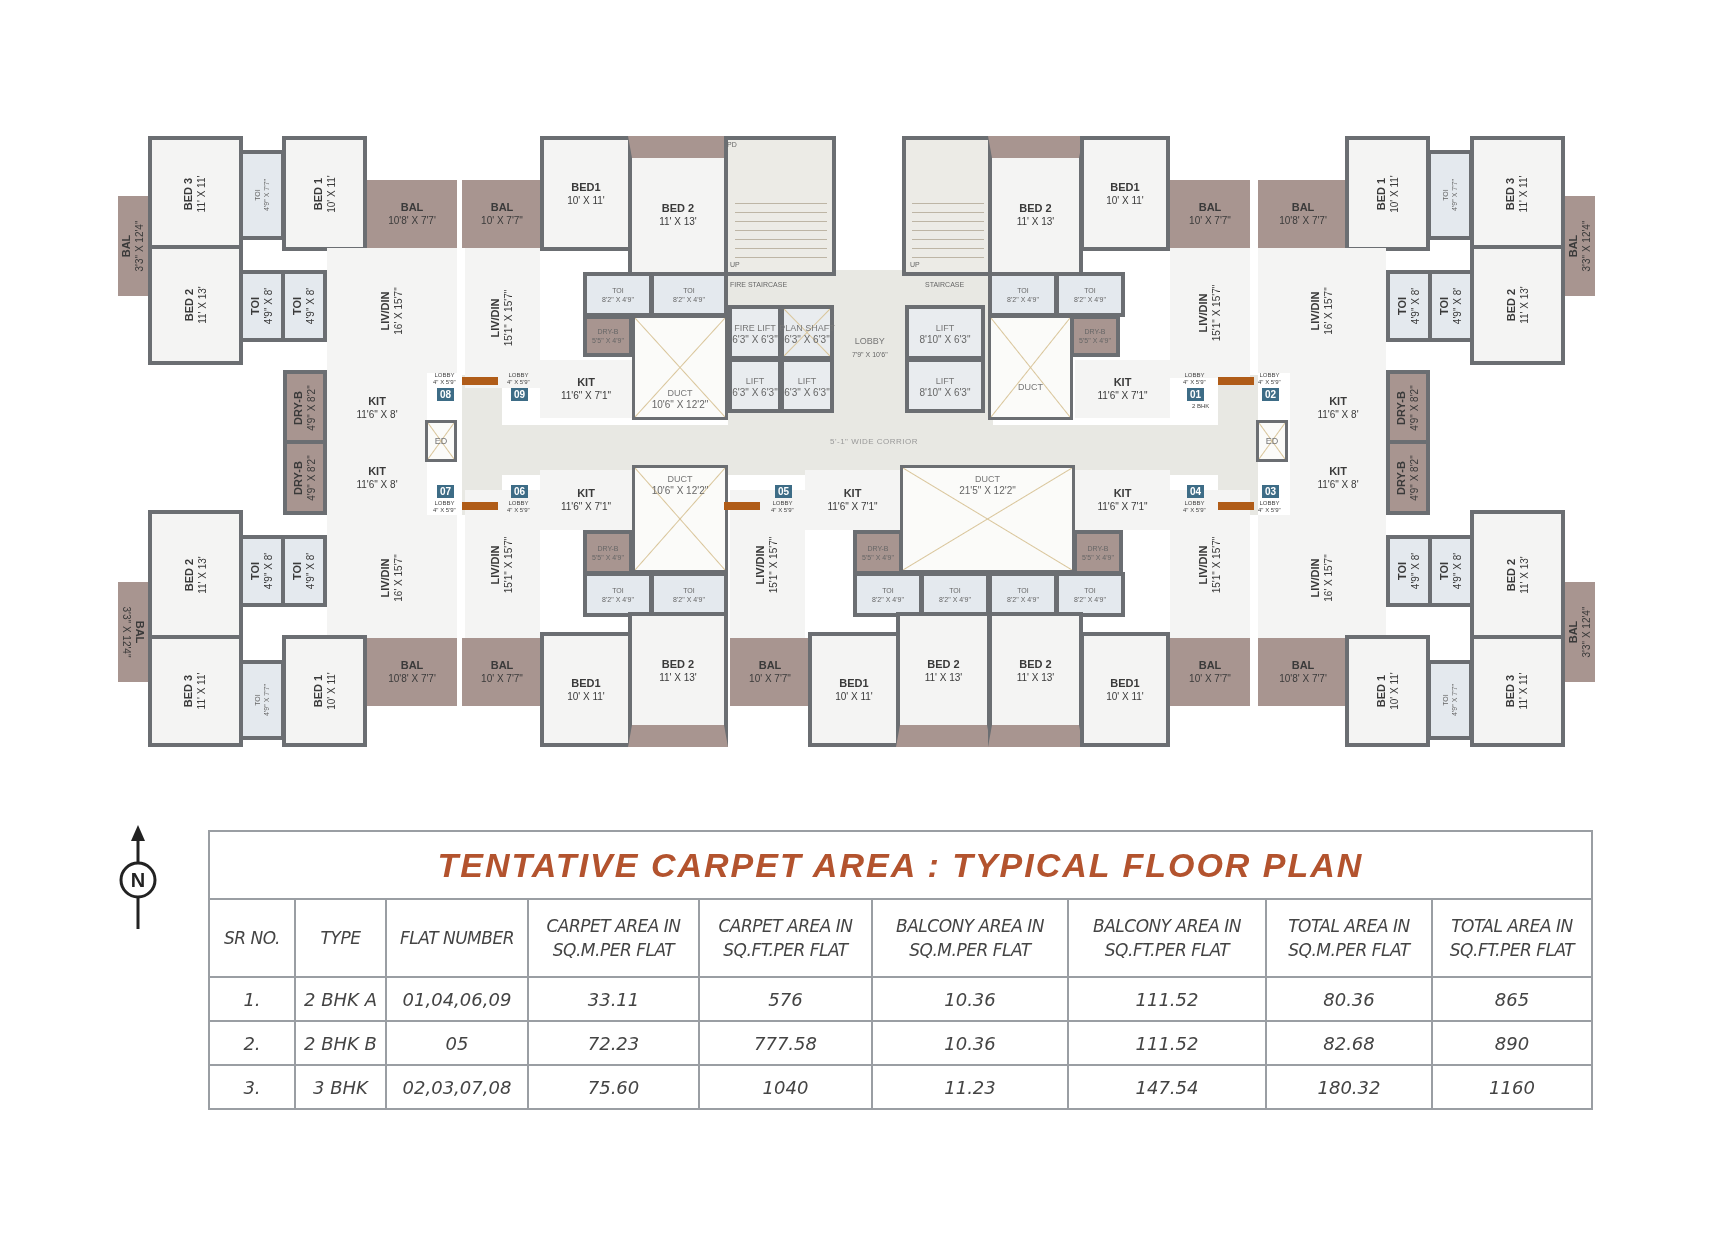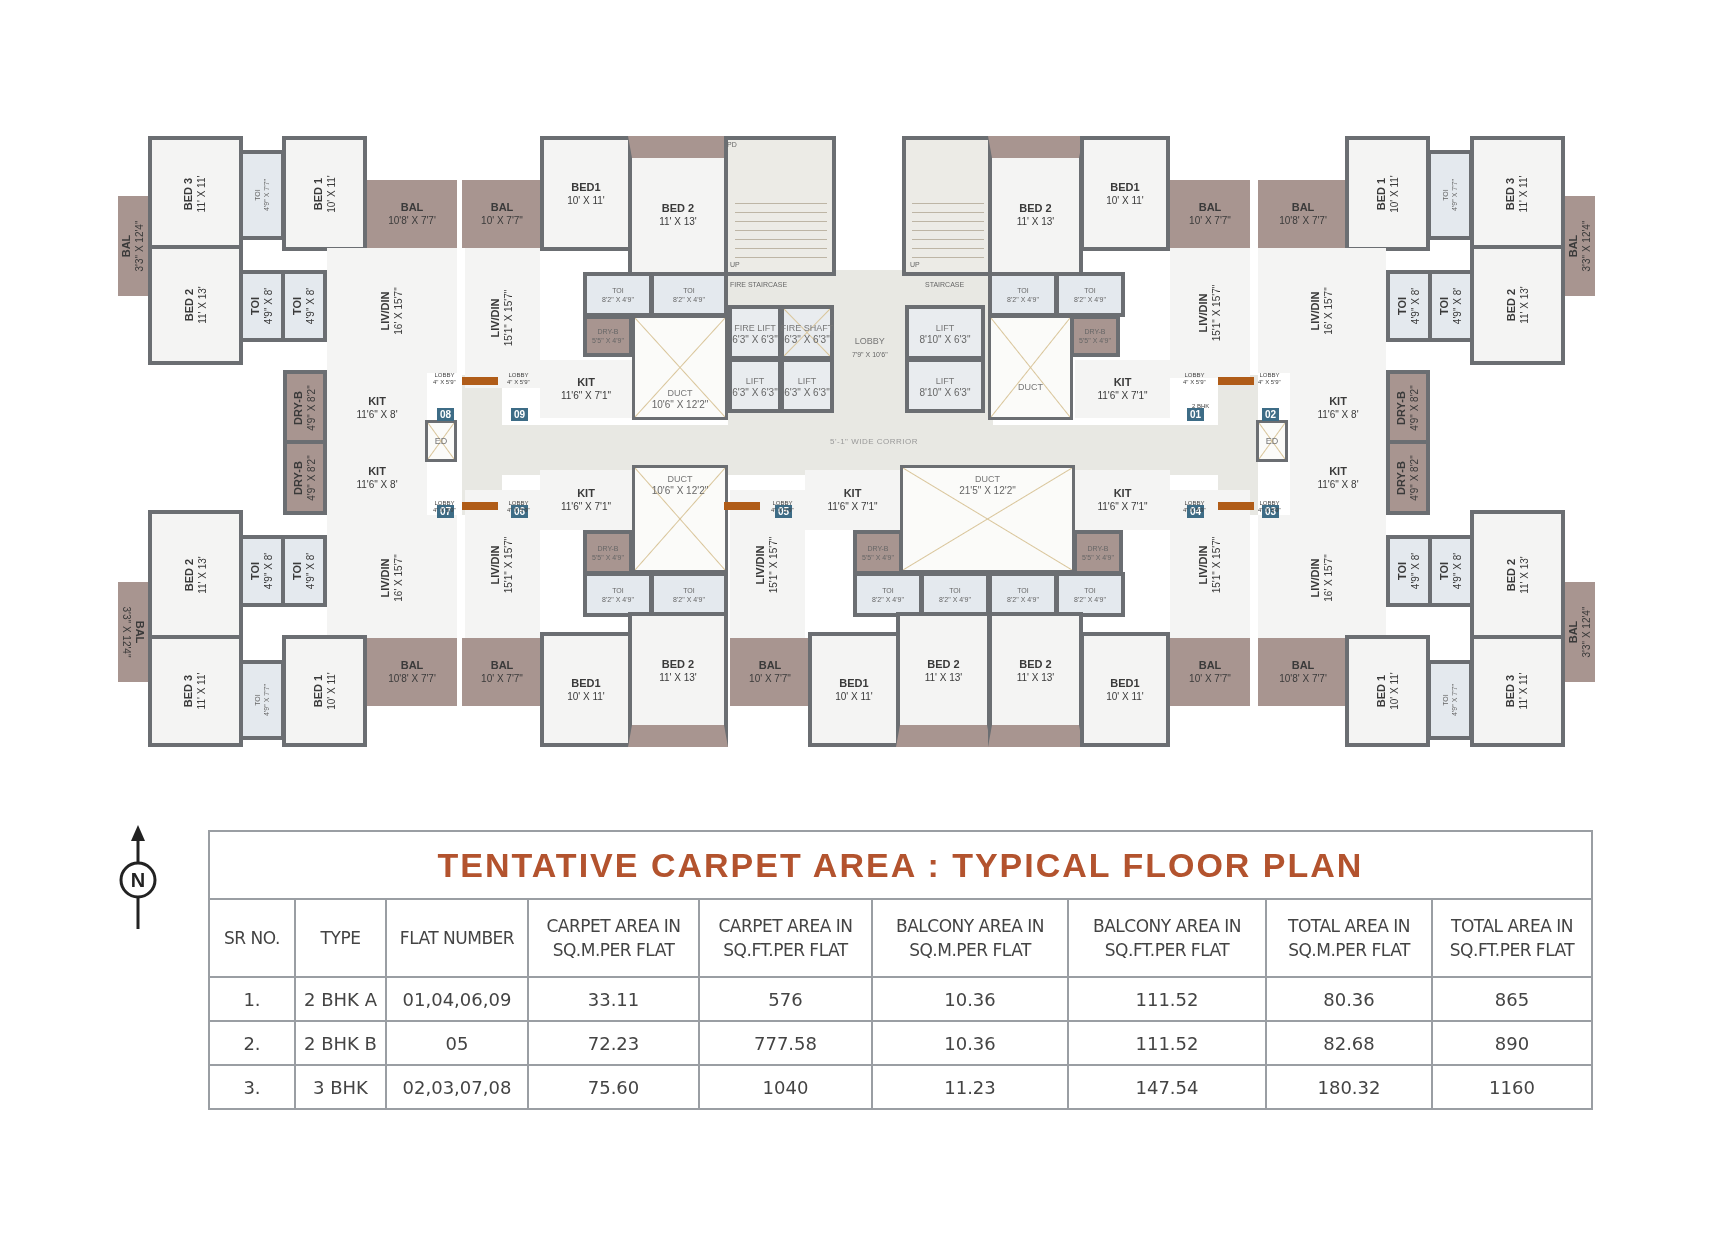--- a/index.html
+++ b/index.html
@@ -15,28 +15,28 @@
   .room.stair{background:#ecebe6;}
   .lbl{font-size:11px;line-height:13px;font-weight:bold;color:#3a3a3a;white-space:nowrap;}
   .lbl small{display:block;font-size:10px;font-weight:normal;}
   .vert{transform:rotate(-90deg);}
   .vert2{transform:rotate(90deg);}
   .tiny{font-size:7px;line-height:9px;color:#666;font-weight:normal;}
   .thin{font-weight:normal;color:#777;font-size:9px;}
   .xbox{position:absolute;inset:0;background:
      linear-gradient(to top right,transparent calc(50% - 1px),#d9c59a 50%,transparent calc(50% + 1px)),
      linear-gradient(to bottom right,transparent calc(50% - 1px),#d9c59a 50%,transparent calc(50% + 1px));}
-  .flat-tag{position:absolute;background:#3d6c86;color:#fff;font-size:10px;padding:1px 3px;font-weight:bold;margin-top:20px;}
+  .flat-tag{position:absolute;background:#3d6c86;color:#fff;font-size:10px;padding:1px 3px;font-weight:bold;}
   .lobby-tag{position:absolute;font-size:6px;color:#444;text-align:center;line-height:7px;}
   .door-strip{position:absolute;background:#b05c18;}
   .corridor{position:absolute;background:#e8e8e3;}
   .corr-lbl{position:absolute;font-size:8px;color:#999;letter-spacing:0.5px;}
   .stairlines{position:absolute;background:repeating-linear-gradient(to bottom,#ecebe6 0 8px,#bdb5a5 8px 9px);}
   .north{position:absolute;left:118px;top:825px;width:40px;height:110px;}
-  .table-wrap{position:absolute;left:208px;top:830px;width:1233px;}
+  .table-wrap{position:absolute;left:208px;top:830px;width:1233px;font-style:italic;}
   table{border-collapse:collapse;width:100%;table-layout:fixed;}
   td,th{border:2px solid #9a9ea3;text-align:center;color:#444;font-weight:normal;font-family:"DejaVu Sans",sans-serif;}
   .title-cell{height:64px;font-size:34px;font-weight:bold;color:#b3532e;letter-spacing:2px;font-family:"Liberation Sans",sans-serif;}
   th{font-size:17px;height:74px;line-height:24px;letter-spacing:-0.5px;}
   td.val{font-size:18px;height:40px;}
 </style>
 </head>
 <body>
 
 <div class="plan">
@@ -152,21 +152,21 @@
   <div class="room stair" style="left:724px;top:136px;width:112px;height:140px;"></div>
   <div class="stairlines" style="left:735px;top:195px;width:92px;height:65px;"></div>
   <div class="lbl tiny" style="position:absolute;left:727px;top:140px;">PD</div>
   <div class="lbl tiny" style="position:absolute;left:730px;top:260px;">UP</div>
   <div class="lbl tiny" style="position:absolute;left:730px;top:280px;">FIRE STAIRCASE</div>
   <div class="room lift" style="left:728px;top:305px;width:54px;height:55px;">
     <div class="lbl thin"><span>FIRE LIFT</span><small class="tiny">6'3" X 6'3"</small></div>
   </div>
   <div class="room lift" style="left:780px;top:305px;width:54px;height:55px;">
       <div class="xbox"></div>
-    <div class="lbl thin" style="position:relative;"><span>FIRE SHAFT</span><small class="tiny">6'3" X 6'3"</small></div>
+    <div class="lbl thin" style="position:relative;"><span>PLAN SHAFT</span><small class="tiny">6'3" X 6'3"</small></div>
   </div>
   <div class="room lift" style="left:728px;top:358px;width:54px;height:55px;">
     <div class="lbl thin"><span>LIFT</span><small class="tiny">6'3" X 6'3"</small></div>
   </div>
   <div class="room lift" style="left:780px;top:358px;width:54px;height:55px;">
     <div class="lbl thin"><span>LIFT</span><small class="tiny">6'3" X 6'3"</small></div>
   </div>
   <div class="lbl thin" style="position:absolute;left:852px;top:335px;text-align:center;"><span>LOBBY</span><br><span class="tiny">7'9" X 10'6"</span></div>
 
   <div class="room stair" style="left:902px;top:136px;width:90px;height:140px;"></div>

